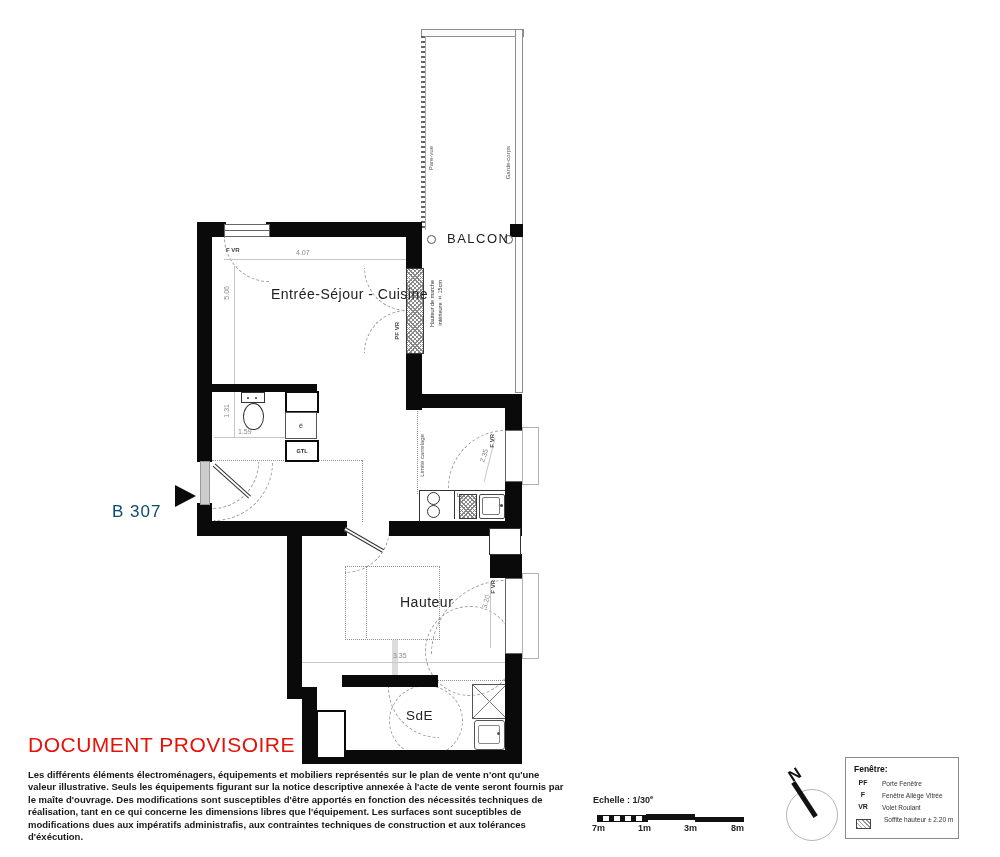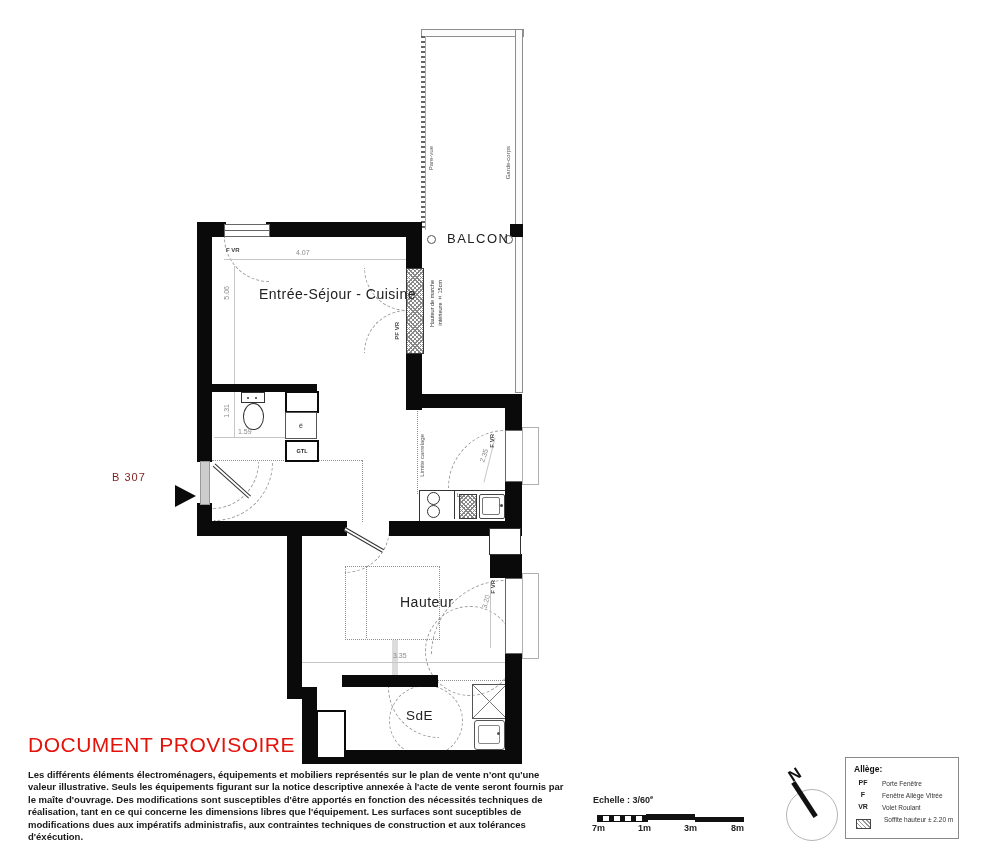--- a/index.html
+++ b/index.html
@@ -175,49 +175,49 @@
   <span class="t" style="left:226px;top:247px;font-size:6px;font-weight:bold;color:#444">F VR</span>
   <span class="vt" style="left:394px;top:322px;font-size:6px;font-weight:bold;color:#444">PF VR</span>
   <span class="vt" style="left:489px;top:434px;font-size:6px;font-weight:bold;color:#444">F VR</span>
   <span class="vt" style="left:490px;top:580px;font-size:6px;font-weight:bold;color:#444">F VR</span>
   <span class="vt" style="left:428px;top:146px;font-size:6px">Pare-vue</span>
   <span class="vt" style="left:505px;top:146px;font-size:6px">Garde-corps</span>
   <span class="vt" style="left:429px;top:280px;font-size:5.5px;color:#333">Hauteur de marche</span>
   <span class="vt" style="left:437px;top:280px;font-size:5.5px;color:#333">intérieure ± 15cm</span>
   <span class="vt" style="left:419px;top:434px;font-size:6px">Limite carrelage</span>
 
-  <span class="t roomlbl" style="left:259px;top:286px">Entrée-Séjour - Cuisine</span>
+  <span class="t roomlbl" style="left:271px;top:286px">Entrée-Séjour - Cuisine</span>
   <span class="t roomlbl" style="left:400px;top:594px">Hauteur</span>
   <span class="t roomlbl" style="left:406px;top:708px;font-size:13.5px">SdE</span>
   <span class="t roomlbl" style="left:447px;top:231px;font-size:13px;letter-spacing:1.5px">BALCON</span>
 
-  <span class="t" style="left:112px;top:471px;font-size:11px;letter-spacing:1px;color:#7f1d1d">B 307</span>
+  <span class="t" style="left:112px;top:502px;font-size:17px;letter-spacing:1px;color:#0c4a6e">B 307</span>
 </div>
 
 <div class="status" style="color:#e3120b">DOCUMENT PROVISOIRE</div>
 
 <div class="disclaimer">Les différents éléments électroménagers, équipements et mobiliers représentés sur le plan de vente n'ont qu'une valeur illustrative. Seuls les équipements figurant sur la notice descriptive annexée à l'acte de vente seront fournis par le maîte d'ouvrage. Des modifications sont susceptibles d'être apportés en fonction des nécessités techniques de réalisation, tant en ce qui concerne les dimensions libres que l'équipement. Les surfaces sont suceptibles de modifications dues aux impératifs administrafis, aux contraintes techniques de construction et aux tolérances d'éxécution.</div>
 
-<div class="sb-label"><span>Echelle : 3/60</span><sup style="font-size:6px">e</sup></div>
+<div class="sb-label"><span>Echelle : 1/30</span><sup style="font-size:6px">e</sup></div>
 <div class="sb">
   <div class="seg" style="left:0;top:1px;width:49px;height:5px;border:1px solid #111;background:repeating-linear-gradient(90deg,#111 0,#111 5px,#fff 5px,#fff 11px)"></div>
   <div class="seg" style="left:49px;top:0;width:49px;height:6px;background:#111"></div>
   <div class="seg" style="left:98px;top:3px;width:49px;height:5px;background:#111"></div>
 </div>
 <span class="sb-t" style="left:592px">7m</span>
 <span class="sb-t" style="left:638px">1m</span>
 <span class="sb-t" style="left:684px">3m</span>
 <span class="sb-t" style="left:731px">8m</span>
 
 <div class="compass-circle"></div>
 <div class="needle"></div>
 <span class="north-n">N</span>
 
 <div class="legend">
-  <span class="title">Allège:</span>
+  <span class="title">Fenêtre:</span>
   <div class="row" style="top:21px">
     <span class="abbr">PF</span><span class="lbl">Porte Fenêtre</span>
   </div>
   <div class="row" style="top:33px">
     <span class="abbr">F</span><span class="lbl">Fenêtre Allège Vitrée</span>
   </div>
   <div class="row" style="top:45px">
     <span class="abbr">VR</span><span class="lbl">Volet Roulant</span>
   </div>
   <div class="row" style="top:57px">

